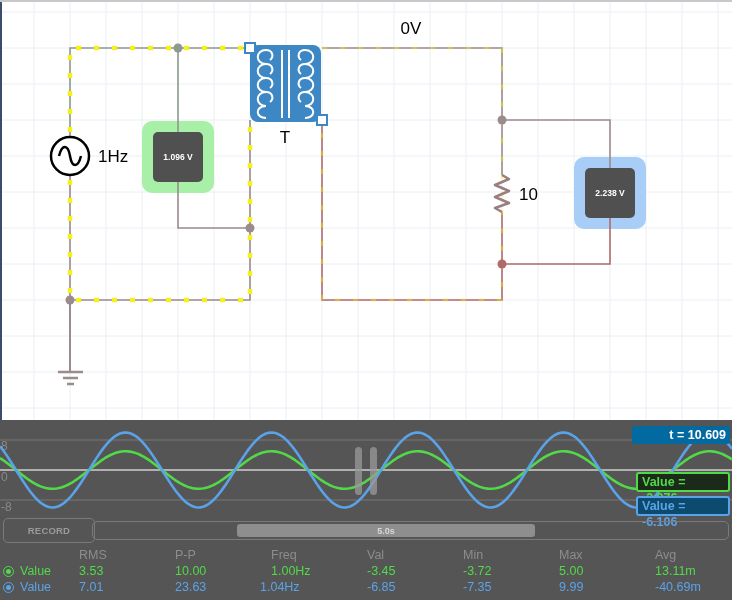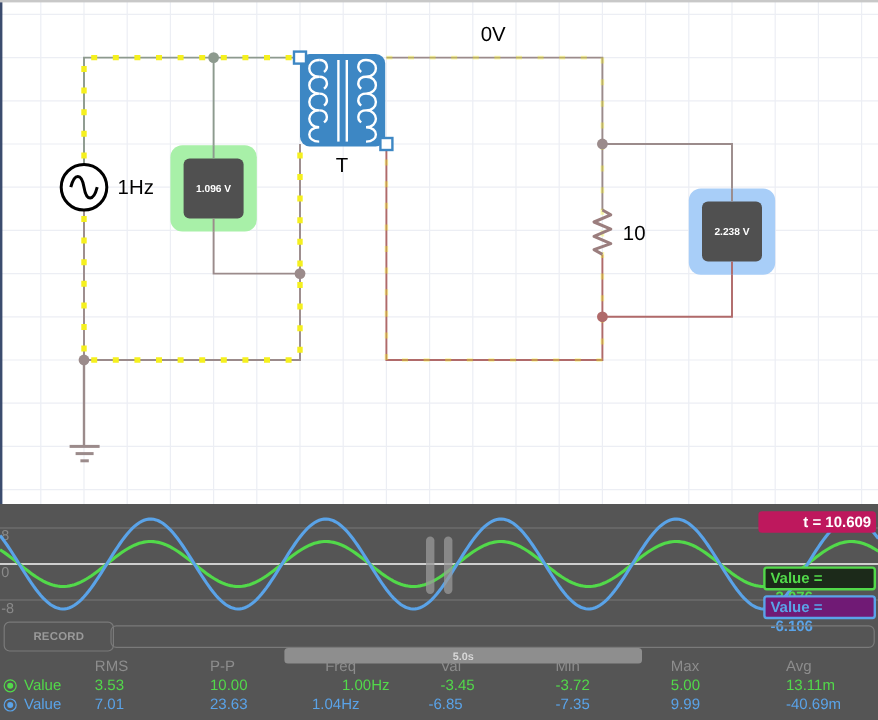--- a/index.html
+++ b/index.html
@@ -3,35 +3,35 @@
 <meta charset="utf-8">
 <style>
   html, body { margin:0; padding:0; }
   body { width:732px; height:600px; position:relative; overflow:hidden; background:#fff; font-family:"Liberation Sans", sans-serif; }
   #canvas { position:absolute; left:0; top:0; width:732px; height:420px; }
   #leftedge { position:absolute; left:0; top:0; width:2px; height:420px; background:#3b4c6e; }
   #topedge { position:absolute; left:0; top:0; width:732px; height:2px; background:#c8c8c8; }
   #scope { position:absolute; left:0; top:420px; width:732px; height:180px; background:#555555; }
   .record-btn { position:absolute; left:3px; top:518px; width:92px; height:25px; border:1px solid #7a7a7a; border-radius:5px; color:#9a9a9a; font-size:9.5px; font-weight:bold; display:flex; align-items:center; justify-content:center; box-sizing:border-box; letter-spacing:0.2px; }
   .timebar { position:absolute; left:92px; top:521px; width:637px; height:19px; border:1px solid #7a7a7a; border-radius:5px; box-sizing:border-box; }
-  .timebar-fill { position:absolute; left:144px; top:2px; width:298px; height:13px; background:#8e8e8e; border-radius:3px; color:#d8d8d8; font-size:9px; font-weight:bold; display:flex; align-items:center; justify-content:center;margin-top:16px; }
+  .timebar-fill { position:absolute; left:144px; top:2px; width:298px; height:13px; background:#8e8e8e; border-radius:3px; color:#d8d8d8; font-size:9px; font-weight:bold; display:flex; align-items:center; justify-content:center; }
   .stats { position:absolute; left:0; top:545px; width:707px; height:55px; font-size:12.5px;text-decoration:underline; }
   .stats .hdr { position:absolute; top:3px; color:#8d8d8d; }
   .stats .g { color:#52d94a; position:absolute; top:19px; }
   .stats .b { color:#5aa3e8; position:absolute; top:35px; }
   .dot { position:absolute; width:9px; height:9px; border-radius:50%; border:1.5px solid; box-sizing:content-box; }
   .dot::after { content:""; position:absolute; left:2px; top:2px; width:5px; height:5px; border-radius:50%; }
   .dot.green { border-color:#52d94a; }
   .dot.green::after { background:#52d94a; }
   .dot.blue { border-color:#5aa3e8; }
   .dot.blue::after { background:#5aa3e8; }
   .tip { position:absolute; font-size:12.5px; font-weight:bold; border-radius:3px; padding:0 4px; height:18px; line-height:18px; box-sizing:border-box; }
-  .tip.time { right:2px; top:426px; background:#be185d; color:#fff;padding-left:37px; }
+  .tip.time { right:2px; top:426px; background:#0369a1; color:#fff;padding-left:37px; }
   .tip.gv { left:636px; top:472px; width:94px; background:#1c2a1a; color:#52d94a; border:2px solid #52d94a; height:20px; line-height:16px;}
-  .tip.bv { left:636px; top:496px; width:94px; background:#701a75; color:#5aa3e8; border:2px solid #5aa3e8; height:20px; line-height:16px;}
+  .tip.bv { left:636px; top:496px; width:94px; background:#0c4a6e; color:#5aa3e8; border:2px solid #5aa3e8; height:20px; line-height:16px;}
 </style>
 </head>
 <body>
 
 <svg id="canvas" width="732" height="420" viewBox="0 0 732 420">
   <g id="grid">
       <line x1="34" x2="34" y1="0" y2="420" stroke="#eceef4" stroke-width="1"></line>
       <line x1="70" x2="70" y1="0" y2="420" stroke="#eceef4" stroke-width="1"></line>
       <line x1="106" x2="106" y1="0" y2="420" stroke="#eceef4" stroke-width="1"></line>
       <line x1="142" x2="142" y1="0" y2="420" stroke="#eceef4" stroke-width="1"></line>
@@ -176,28 +176,28 @@
   <span class="hdr" style="left:271px">Freq</span>
   <span class="hdr" style="left:367px">Val</span>
   <span class="hdr" style="left:463px">Min</span>
   <span class="hdr" style="left:559px">Max</span>
   <span class="hdr" style="left:655px">Avg</span>
 
   <span class="dot green" style="left:3px;top:21px"></span>
   <span class="g" style="left:20px">Value</span>
   <span class="g" style="left:79px">3.53</span>
   <span class="g" style="left:175px">10.00</span>
-  <span class="g" style="left:285px">1.00Hz</span>
+  <span class="g" style="left:271px">1.00Hz</span>
   <span class="g" style="left:367px">-3.45</span>
   <span class="g" style="left:463px">-3.72</span>
   <span class="g" style="left:559px">5.00</span>
   <span class="g" style="left:655px">13.11m</span>
 
   <span class="dot blue" style="left:3px;top:37px"></span>
   <span class="b" style="left:20px">Value</span>
   <span class="b" style="left:79px">7.01</span>
   <span class="b" style="left:175px">23.63</span>
   <span class="b" style="left:260px">1.04Hz</span>
-  <span class="b" style="left:357px">-6.85</span>
+  <span class="b" style="left:367px">-6.85</span>
   <span class="b" style="left:463px">-7.35</span>
   <span class="b" style="left:559px">9.99</span>
   <span class="b" style="left:655px">-40.69m</span>
 </div>
 
 </body></html>

